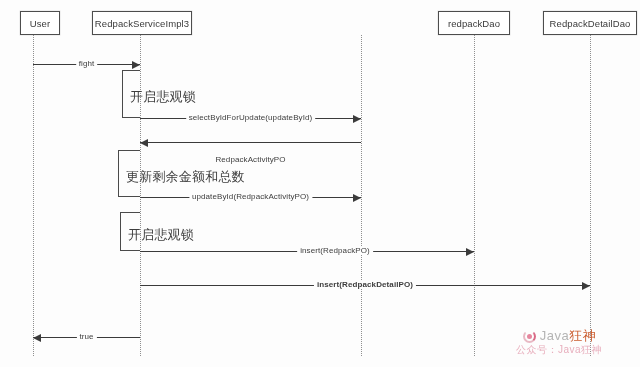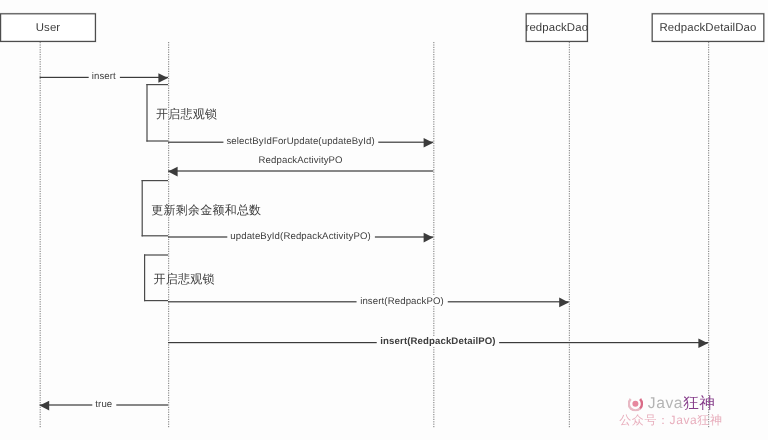--- a/index.html
+++ b/index.html
@@ -66,21 +66,21 @@
   .selfcall {
     position: absolute;
     box-sizing: border-box;
     border: 1px solid #4a4a4a;
     border-right: none;
     background: transparent;
   }
   .selfcall-label {
     position: absolute;
     color: #3d3d3d;
-    font-size: 10px;
+    font-size: 13px;
     white-space: nowrap;
     background: transparent;
     letter-spacing: 0.2px;
   }
   
   .watermark {
     position: absolute;
     display: flex;
     flex-direction: column;
     align-items: center;
@@ -114,56 +114,59 @@
     background: #de5f7d;
     border-radius: 50%;
     opacity: .75;
   }
   .wm-title {
     font-size: 13px;
     color: #a8a8a8;
     letter-spacing: 0.5px;
     opacity: .85;
   }
-  .wm-title .cn { color: #701a75; }
+  .wm-title .cn { color: #c2410c; }
   .wm-sub {
     font-size: 10px;
     color: #e6a6b6;
     letter-spacing: 0.5px;
     margin-top: -2px;
     opacity: .9;
   }
 </style>
 </head>
 <body>
 
 <div id="canvas">
-    <div class="participant" style="left: 0; top: 11px; width: 80px;">
+    <div class="participant" style="left: 20px; top: 11px; width: 40px;">
       <span>User</span>
     </div>
     <div class="lifeline" style="left: 33px; top: 35px; height: 321px;"></div>
+    <div class="participant" style="left: 92px; top: 11px; width: 100px;">
+      <span>RedpackServiceImpl3</span>
+    </div>
     <div class="lifeline" style="left: 140px; top: 35px; height: 321px;"></div>
     <div class="lifeline" style="left: 361px; top: 35px; height: 321px;"></div>
-    <div class="participant" style="left: 438px; top: 11px; width: 52px;">
+    <div class="participant" style="left: 438px; top: 11px; width: 72px;">
       <span>redpackDao</span>
     </div>
     <div class="lifeline" style="left: 474px; top: 35px; height: 321px;"></div>
     <div class="participant" style="left: 543px; top: 11px; width: 94px;">
       <span>RedpackDetailDao</span>
     </div>
     <div class="lifeline" style="left: 590px; top: 35px; height: 321px;"></div>
     <div class="msg-line" style="left: 33px; top: 64px; width: 107px;"></div>
     <div class="arrow-right" style="top: 60.5px; left: 132px;"></div>
-    <div class="msg-label" style="left: 86.5px; top: 68px;">insert</div>
+    <div class="msg-label" style="left: 86.5px; top: 68px;">fight</div>
     <div class="msg-line" style="left: 140px; top: 118px; width: 221px;"></div>
     <div class="arrow-right" style="top: 114.5px; left: 353px;"></div>
     <div class="msg-label" style="left: 250.5px; top: 122px;">selectByIdForUpdate(updateById)</div>
     <div class="msg-line" style="left: 140px; top: 142px; width: 221px;"></div>
     <div class="arrow-left" style="top: 138.5px; left: 140px;"></div>
-    <div class="msg-label" style="left: 250.5px; top: 138px;">RedpackActivityPO</div>
+    <div class="msg-label" style="left: 250.5px; top: 164px;">RedpackActivityPO</div>
     <div class="msg-line" style="left: 140px; top: 197px; width: 221px;"></div>
     <div class="arrow-right" style="top: 193.5px; left: 353px;"></div>
     <div class="msg-label" style="left: 250.5px; top: 201px;">updateById(RedpackActivityPO)</div>
     <div class="msg-line" style="left: 140px; top: 251px; width: 334px;"></div>
     <div class="arrow-right" style="top: 247.5px; left: 466px;"></div>
     <div class="msg-label" style="left: 307px; top: 255px; margin-left: 28px;">insert(RedpackPO)</div>
     <div class="msg-line" style="left: 140px; top: 285px; width: 450px;"></div>
     <div class="arrow-right" style="top: 281.5px; left: 582px;"></div>
     <div class="msg-label" style="left: 365px; top: 289px; font-weight: bold;">insert(RedpackDetailPO)</div>
     <div class="msg-line" style="left: 33px; top: 337px; width: 107px;"></div>

